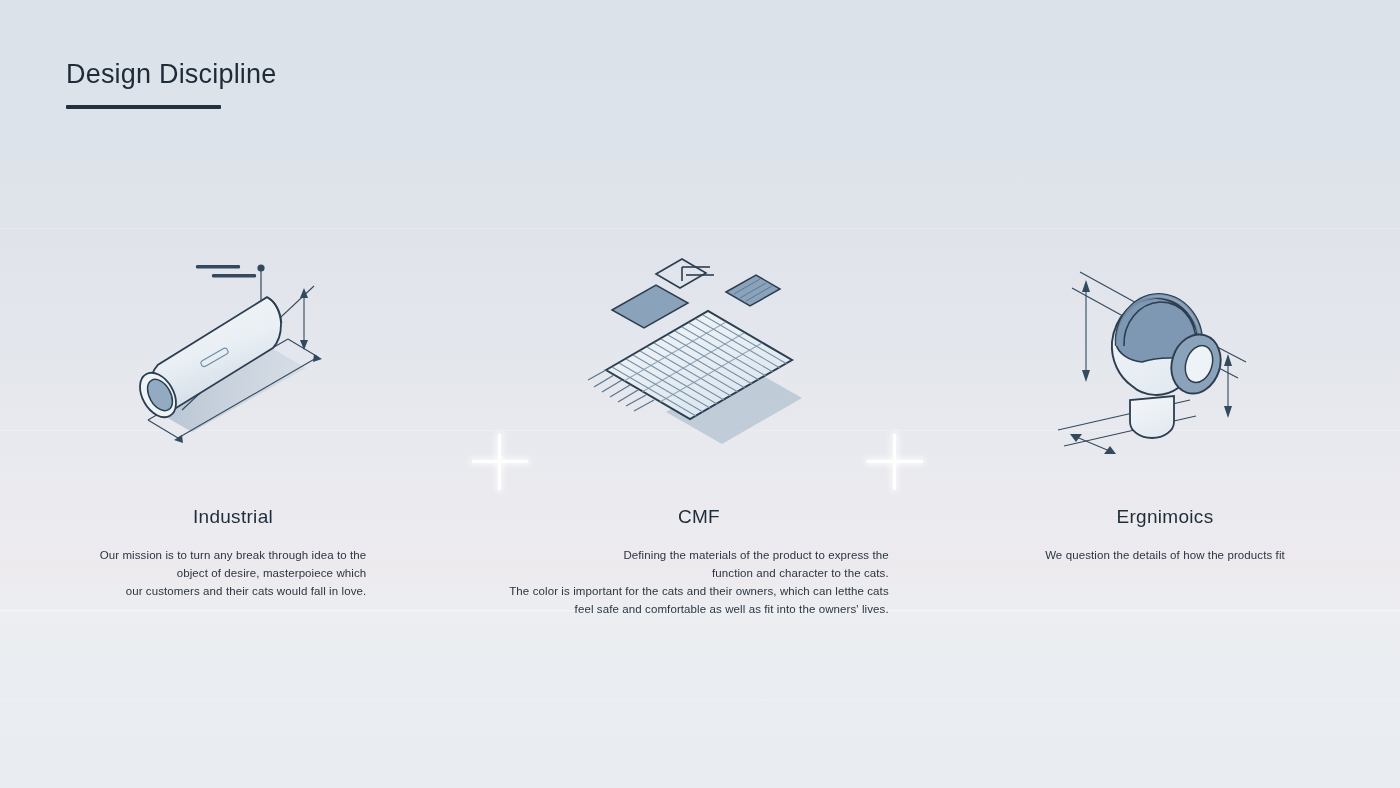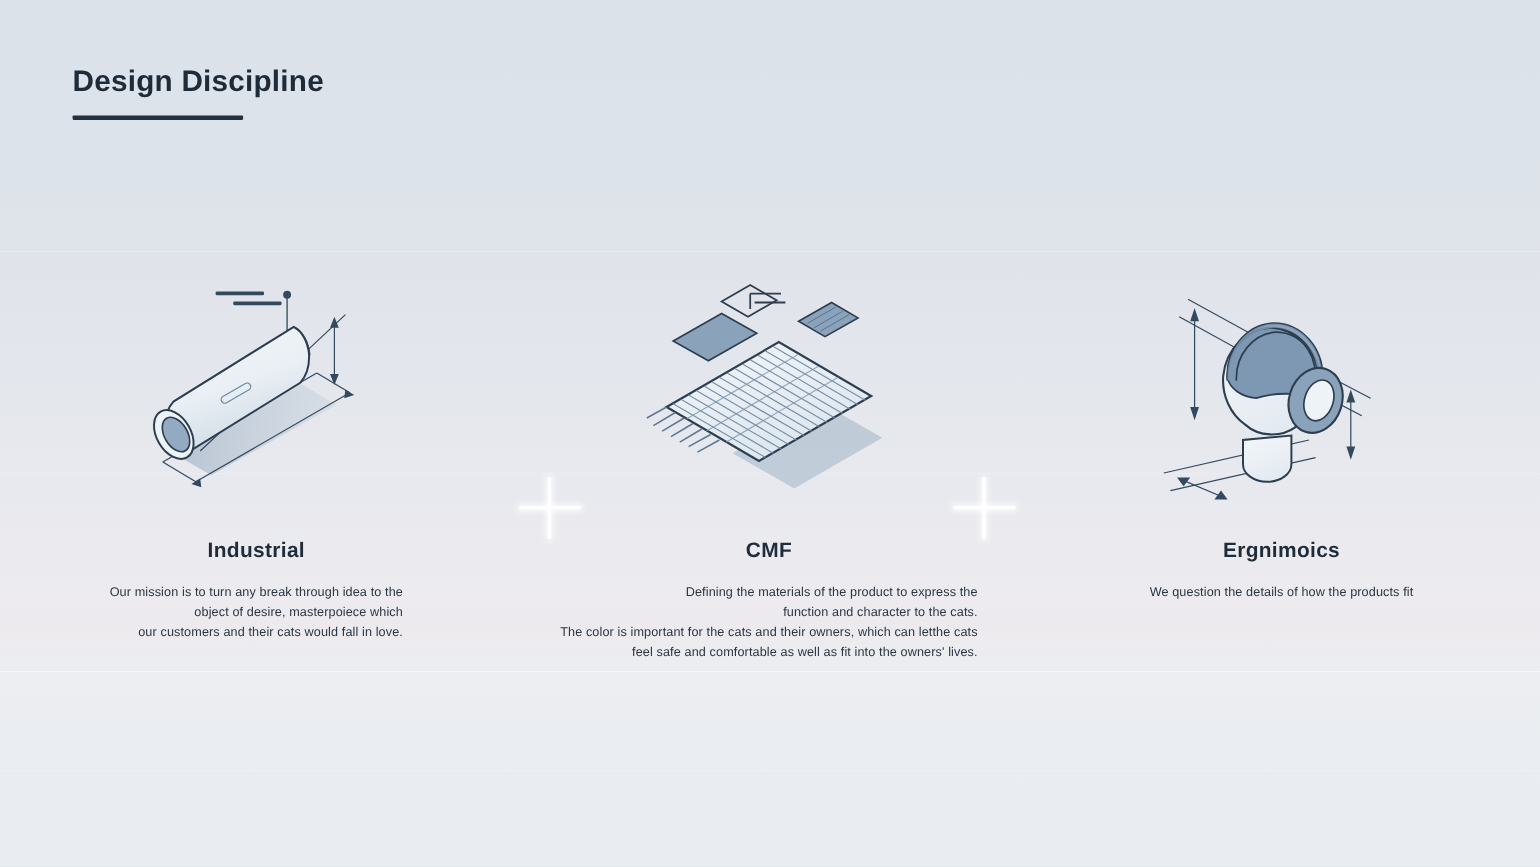--- a/index.html
+++ b/index.html
@@ -49,21 +49,21 @@
   .band-d { top: 700px; height: 1px; background: rgba(255,255,255,0.22); }
 
   
   .header {
     position: absolute;
     left: 66px;
     top: 57px;
   }
   .page-title {
     font-size: 27px;
-    font-weight: 700;
+    font-weight: 400;
     letter-spacing: 0.2px;
     color: #1e2b38;
     line-height: 34px;
     white-space: nowrap;
   }
   .title-rule {
     margin-top: 14px;
     width: 155px;
     height: 4px;
     background: #22303f;
@@ -84,23 +84,23 @@
     flex-direction: column;
     align-items: center;
   }
   .art {
     height: 215px;
     display: flex;
     align-items: center;
     justify-content: center;
   }
   .col-title {
-    margin-top: 24px;
+    margin-top: 40px;
     font-size: 19px;
-    font-weight: 700;
+    font-weight: 400;
     color: #1f2d3a;
     letter-spacing: 0.3px;
     line-height: 24px;
   }
   .col-body {
     margin-top: 17px;
     text-align: right;
     font-size: 11.5px;
     line-height: 18px;
     color: #2a3642;

